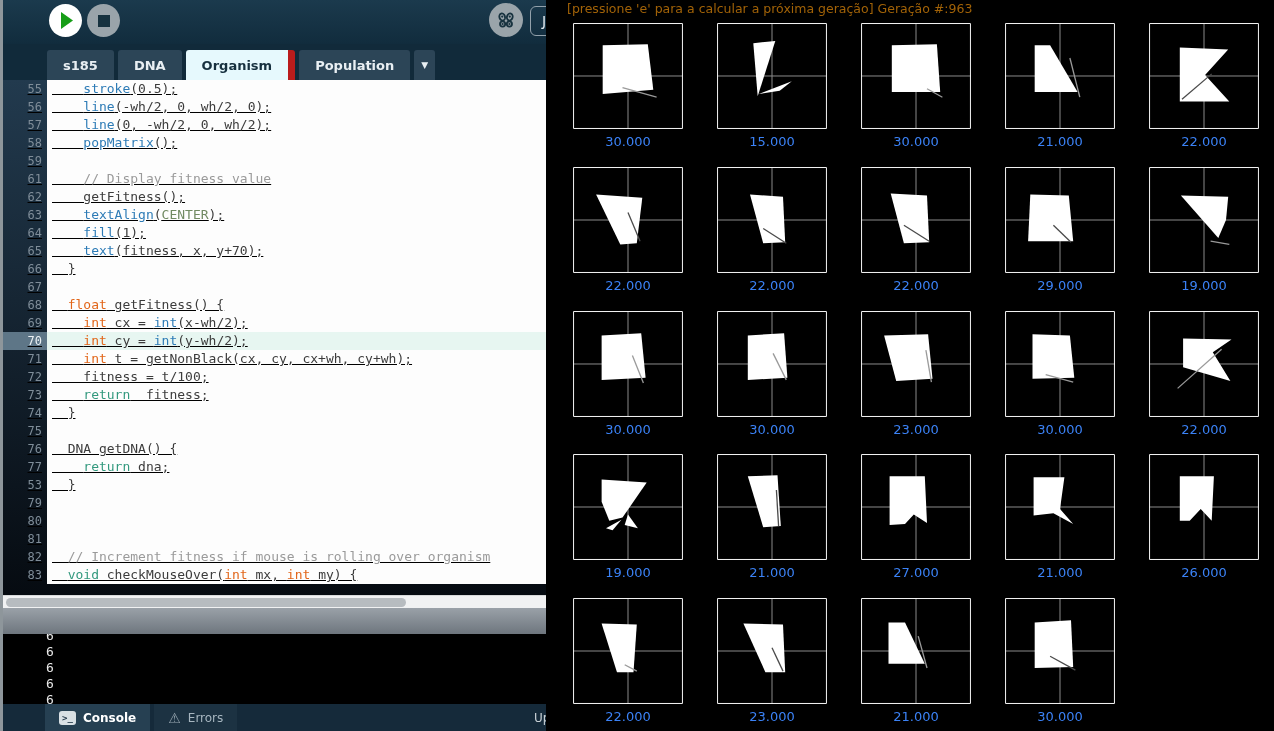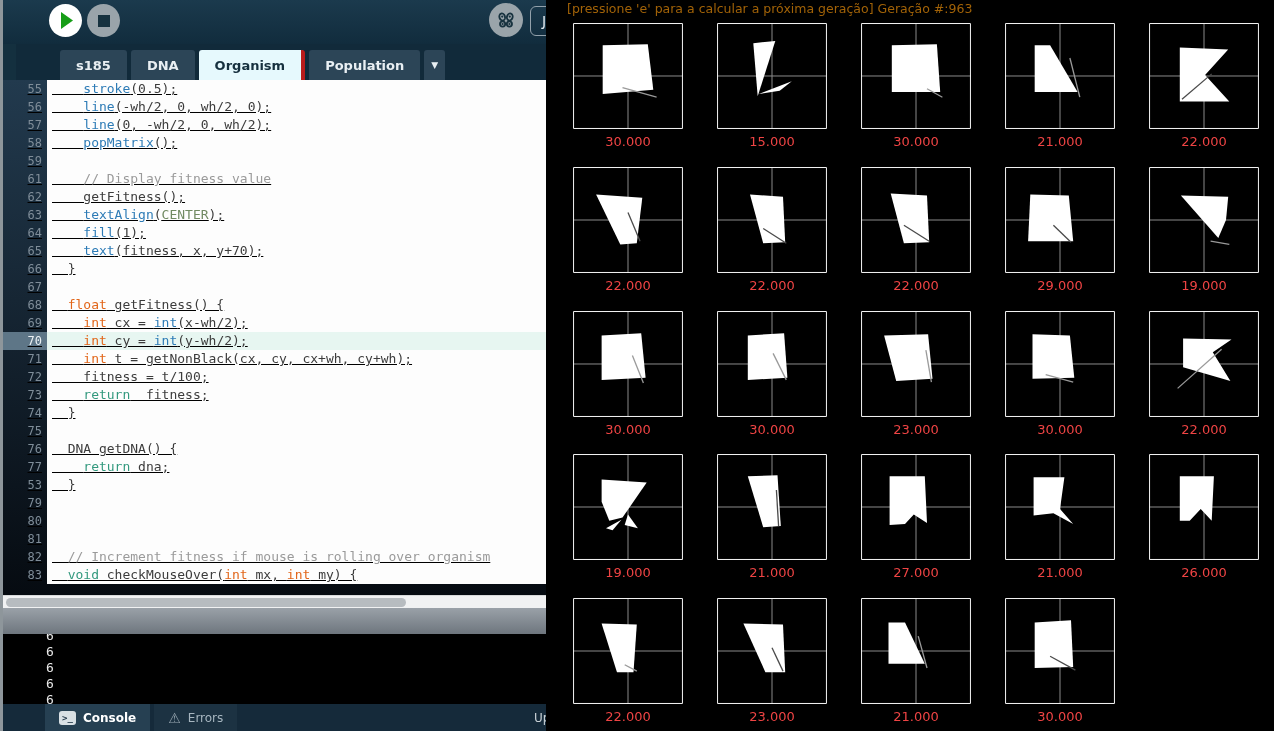--- a/index.html
+++ b/index.html
@@ -19,29 +19,29 @@
                align-items:center; justify-content:center; cursor:pointer; }
   .play-btn { left:46px; top:4px; width:33px; height:33px; background:#ffffff; }
   .stop-btn { left:84px; top:4px; width:33px; height:33px; background:#9aa4aa; }
   .stop-sq  { width:12px; height:12px; background:#17323f; }
   .debug-btn{ left:486px; top:3px; width:34px; height:34px; background:#9aa4aa; }
   .mode-btn { position:absolute; left:527px; top:6px; width:70px; height:30px;
               border:1px solid #93a1ab; border-radius:6px; background:transparent;
               color:#e3ebf0; font:14px "DejaVu Sans", sans-serif; text-align:left;
               padding-left:11px; }
 
-  .tabbar { position:absolute; left:16px; top:44px; width:543px; height:36px;
+  .tabbar { position:absolute; left:3px; top:44px; width:543px; height:36px;
             background:#112a3a; display:flex; align-items:flex-end;
             padding-left:44px; }
   .tab { height:30px; display:flex; align-items:center; padding:0 16px;
          margin-right:4px; background:#2c4557; color:#e9eff3;
          font:600 13px "DejaVu Sans", sans-serif; border-radius:3px 3px 0 0;
          cursor:pointer; white-space:nowrap; }
   .tab.active { background:#e6f9fd; color:#17313f;
-                border-right:4px solid #b91c1c; }
+                border-right:7px solid #b91c1c; }
   .tab.menu { padding:0 7px; font-size:9px; }
 
   .editor { position:absolute; left:3px; top:80px; width:543px; height:515px;
             background:linear-gradient(180deg,#223a4e,#060b11); overflow:hidden; }
   .crow { display:flex; height:18px;text-decoration:underline; }
   .ln { flex:0 0 44px; text-align:right; padding-right:5px;
         font:12px/18px "DejaVu Sans Mono", monospace; color:#7f8d99; }
   .ct { flex:1; white-space:pre; font:13px/18px "DejaVu Sans Mono", monospace;
         color:#3c3c3c; padding-left:5px; background:#fdfdfd; overflow:hidden; }
   .crow.cur .ln { background:#5e7687; color:#edf2f5; }
@@ -80,21 +80,21 @@
   
   .sketch { position:absolute; left:546px; top:0; width:728px; height:731px;
             background:#000; overflow:hidden; }
   .sketch-title { position:absolute; left:21px; top:1px; color:#a16207;
                   font:12.5px "DejaVu Sans", sans-serif; white-space:nowrap; }
   .org-grid { position:absolute; left:27px; top:23px; display:grid;
               grid-template-columns:repeat(5,110px); column-gap:34px;
               row-gap:16.75px; }
   .org { width:110px; }
   .org svg { display:block; background:#000; }
-  .fit-label { margin-top:5px; height:16px; text-align:center; color:#ef4444;
+  .fit-label { margin-top:5px; height:16px; text-align:center; color:#3b82f6;
                font:13px "DejaVu Sans", sans-serif; }
 </style>
 </head>
 <body>
 
 <div class="screen">
 
   <div class="ide">
 
     <div class="toolbar">

